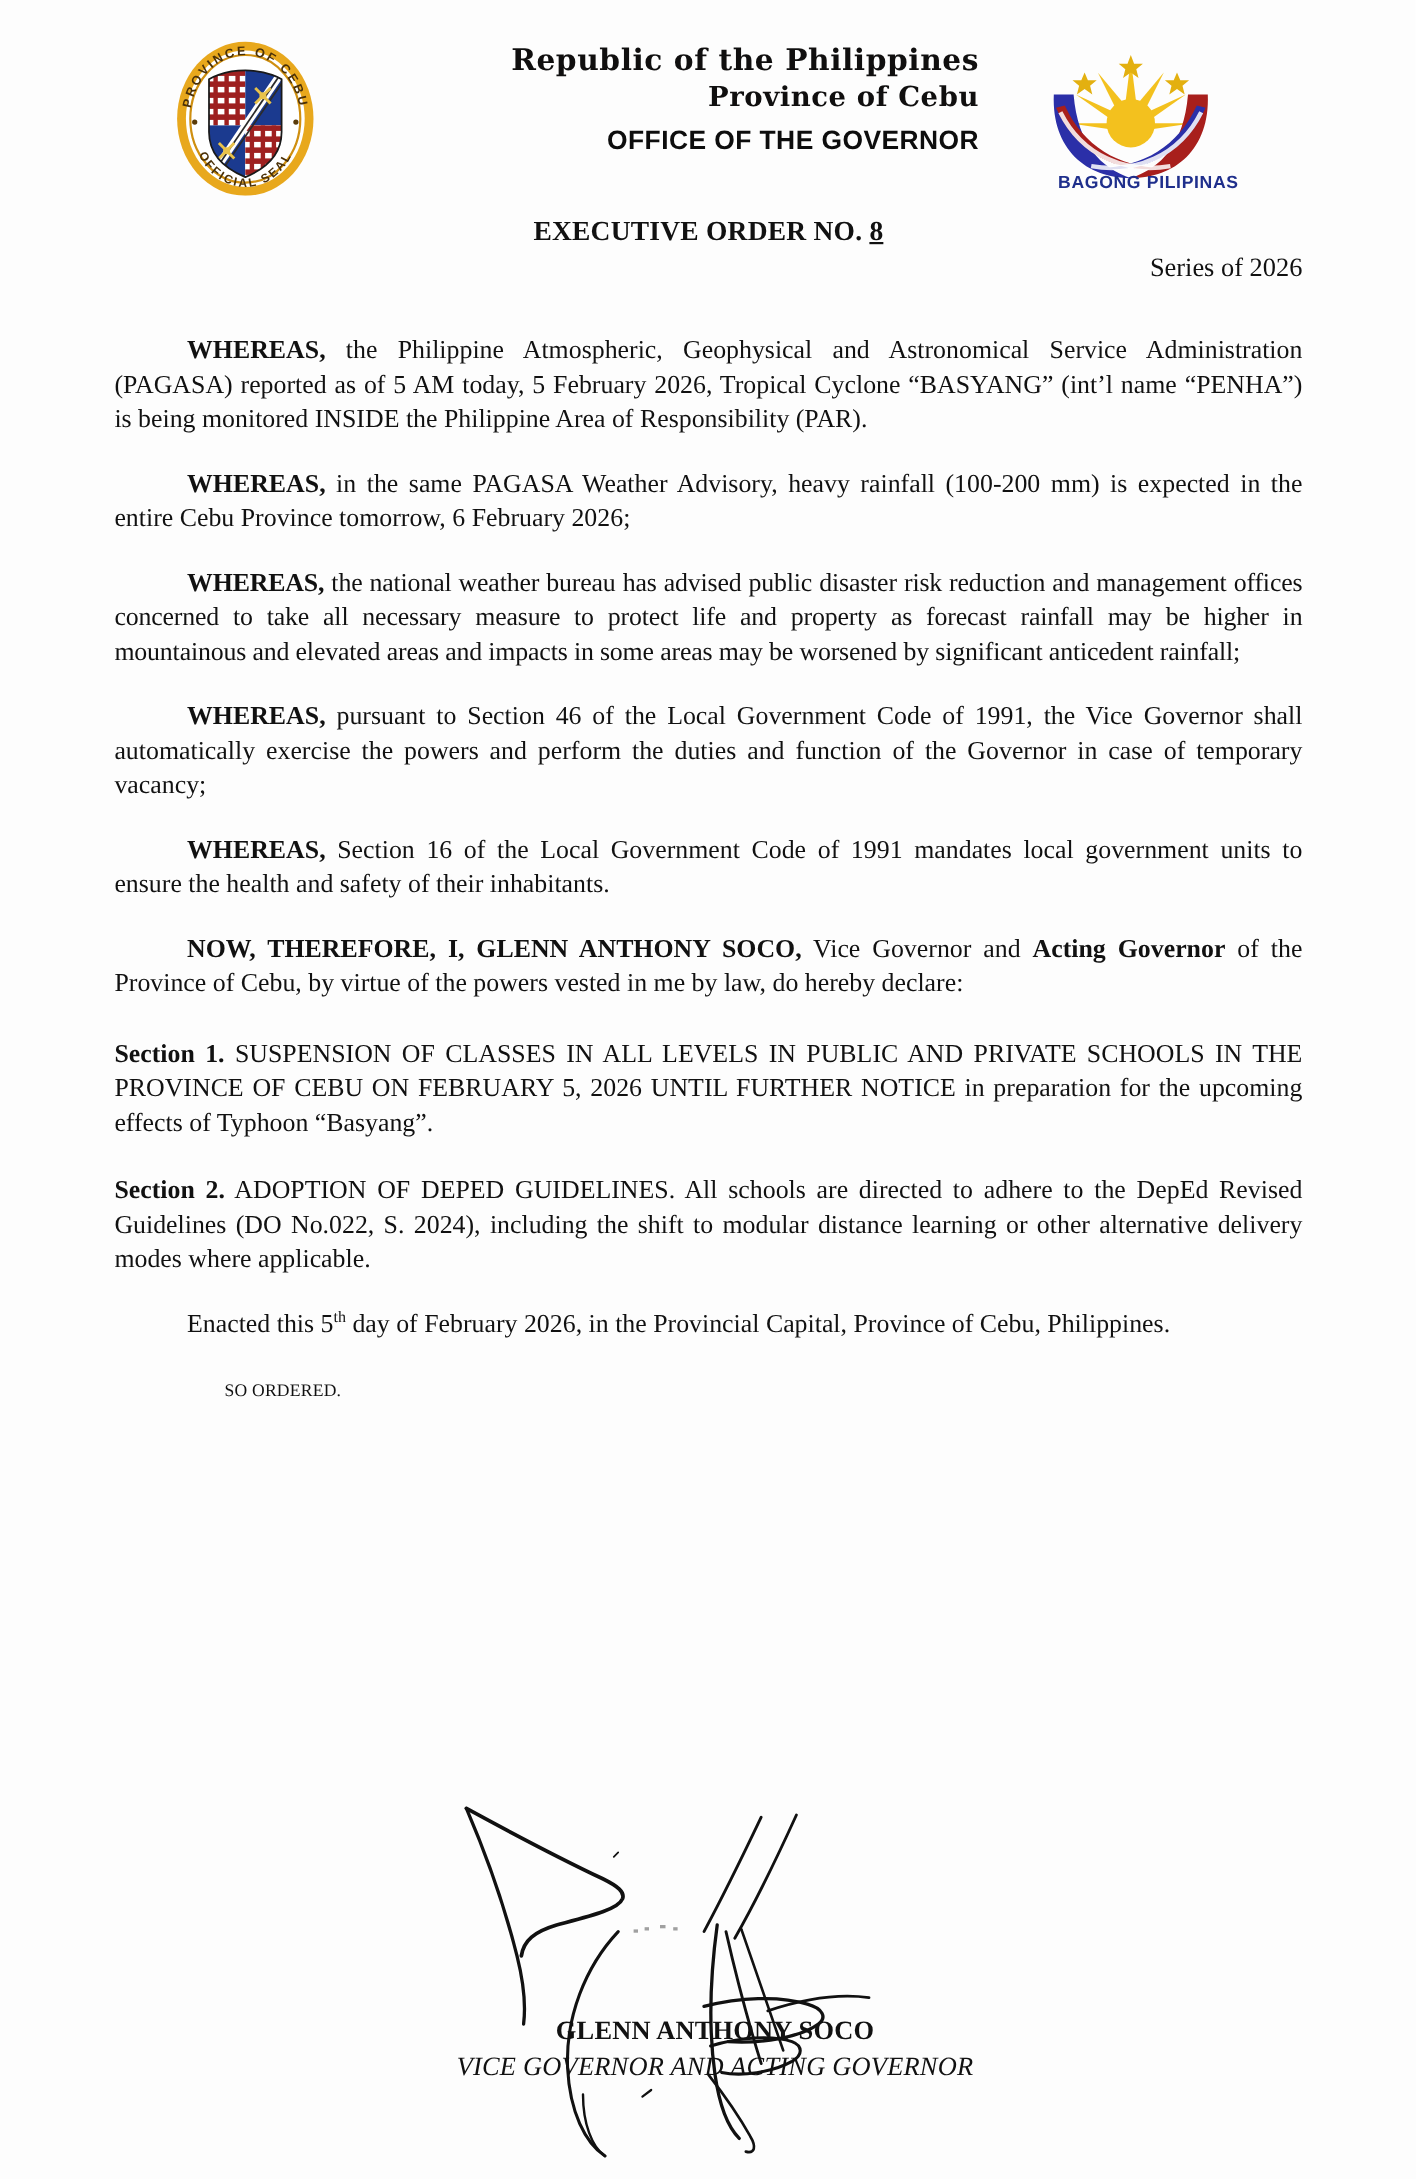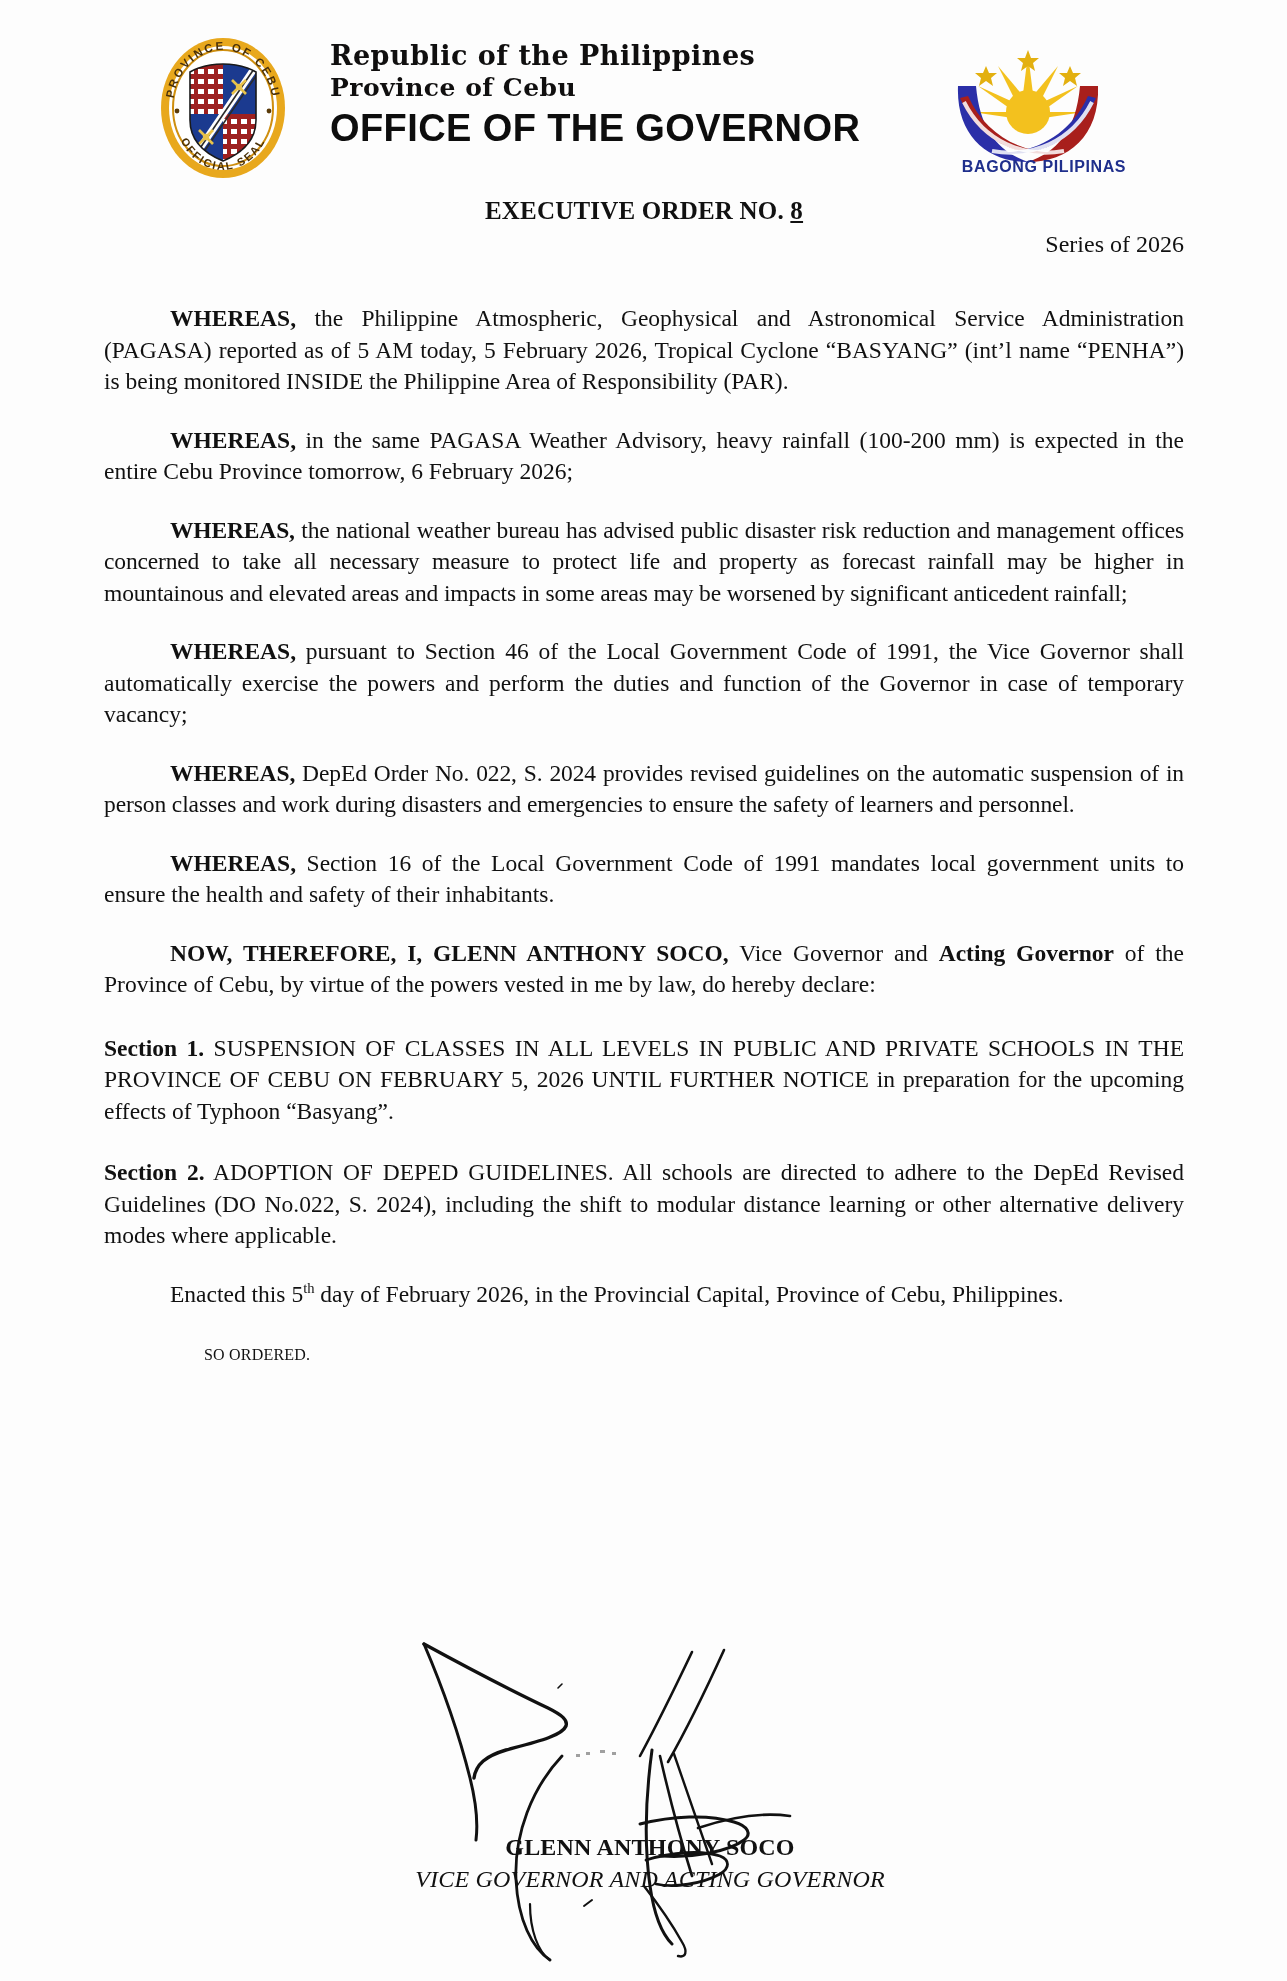--- a/index.html
+++ b/index.html
@@ -38,39 +38,39 @@
     top: 28px;
     width: 142px;
     height: 150px;
   }
 
   .header-text {
     position: absolute;
     left: 330px;
     top: 40px;
     width: 560px;
-    text-align: left;
+    text-align: right;
   }
   .rep-line-1, .rep-line-2 {
     font-family: "DejaVu Serif", "Liberation Serif", serif;
     font-weight: 700;
     letter-spacing: 0.5px;
     color: #100f0f;
   }
   .rep-line-1 {
     font-size: 27px;
     line-height: 32px;
   }
   .rep-line-2 {
     font-size: 25px;
     line-height: 32px;
   }
   .office-line {
     font-family: "Liberation Sans", "DejaVu Sans", sans-serif;
-    font-size: 38px;
+    font-size: 24px;
     font-weight: 700;
     letter-spacing: 0.4px;
     line-height: 40px;
     margin-top: 4px;
     color: #0d0d0d;
   }
 
   .bp-logo {
     position: absolute;
     left: 920px;
@@ -335,21 +335,20 @@
 
 
     <p class="para p-whereas-1"><b>WHEREAS,</b><span> the Philippine Atmospheric, Geophysical and Astronomical Service Administration (PAGASA) reported as of 5 AM today, 5 February 2026, Tropical Cyclone “BASYANG” (int’l name “PENHA”) is being monitored INSIDE the Philippine Area of Responsibility (PAR).</span></p>
 
     <p class="para p-whereas-2"><b>WHEREAS,</b><span> in the same PAGASA Weather Advisory, heavy rainfall (100-200 mm) is expected in the entire Cebu Province tomorrow, 6 February 2026;</span></p>
 
     <p class="para p-whereas-3"><b>WHEREAS,</b><span> the national weather bureau has advised public disaster risk reduction and management offices concerned to take all necessary measure to protect life and property as forecast rainfall may be higher in mountainous and elevated areas and impacts in some areas may be worsened by significant anticedent rainfall;</span></p>
 
     <p class="para p-whereas-4"><b>WHEREAS,</b><span> pursuant to Section 46 of the Local Government Code of 1991, the Vice Governor shall automatically exercise the powers and perform the duties and function of the Governor in case of temporary vacancy;</span></p>
 
-    <p class="para p-whereas-5"><b>WHEREAS,</b><span> DepEd Order No. 022, S. 2024 provides revised guidelines on the automatic suspension of in person classes and work during disasters and emergencies to ensure the safety of learners and personnel.</span></p>
 
     <p class="para p-whereas-6"><b>WHEREAS,</b><span> Section 16 of the Local Government Code of 1991 mandates local government units to ensure the health and safety of their inhabitants.</span></p>
 
     <p class="para p-now-therefore"><b>NOW, THEREFORE, I, GLENN ANTHONY SOCO,</b><span> Vice Governor and </span><b>Acting Governor</b><span> of the Province of Cebu, by virtue of the powers vested in me by law, do hereby declare:</span></p>
 
     <p class="para tight p-section-1"><b>Section 1.</b><span> SUSPENSION OF CLASSES IN ALL LEVELS IN PUBLIC AND PRIVATE SCHOOLS IN THE PROVINCE OF CEBU ON FEBRUARY 5, 2026 UNTIL FURTHER NOTICE in preparation for the upcoming effects of Typhoon “Basyang”.</span></p>
 
     <p class="para tight p-section-2"><b>Section 2.</b><span> ADOPTION OF DEPED GUIDELINES. All schools are directed to adhere to the DepEd Revised Guidelines (DO No.022, S. 2024), including the shift to modular distance learning or other alternative delivery modes where applicable.</span></p>
 
     <p class="para p-enacted"><span>Enacted this 5</span><sup>th</sup><span> day of February 2026, in the Provincial Capital, Province of Cebu, Philippines.</span></p>

